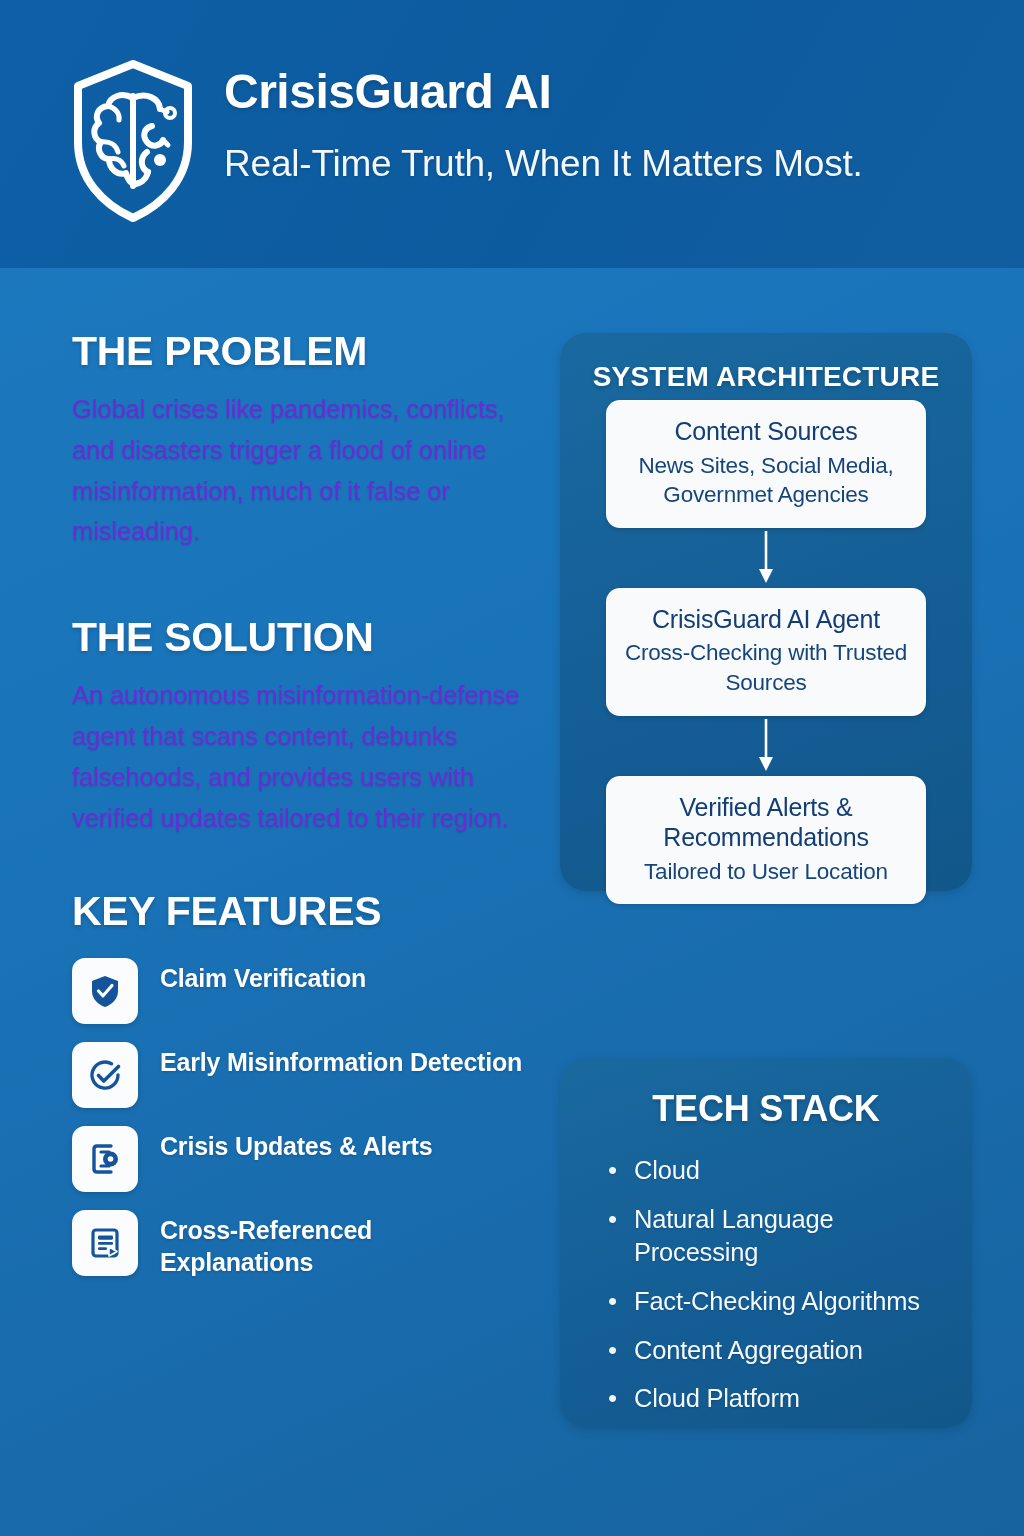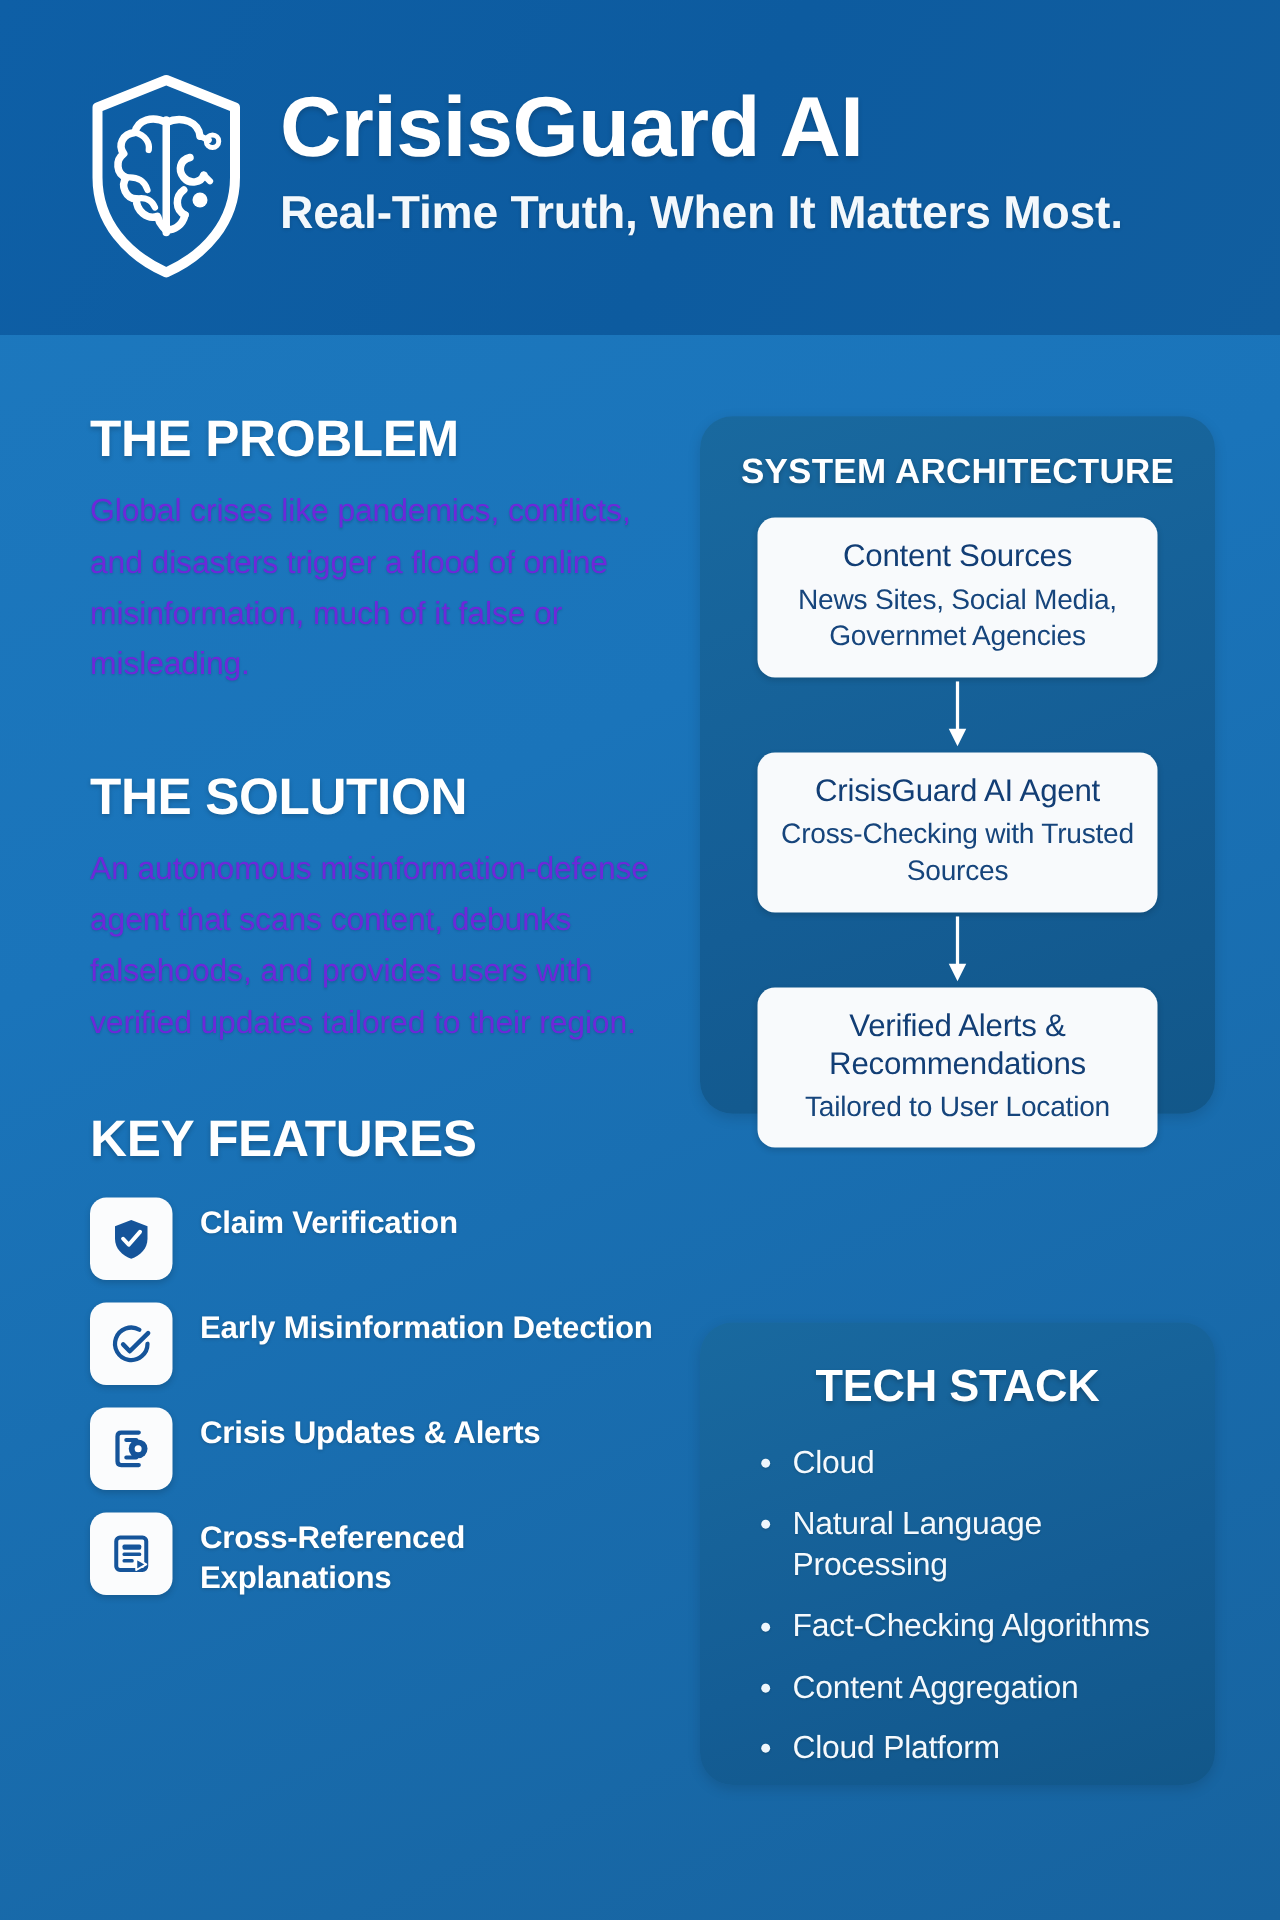--- a/index.html
+++ b/index.html
@@ -35,33 +35,33 @@
     flex: 0 0 138px;
     margin-top: 4px;
   }
 
   .brand-block {
     margin-left: 22px;
     padding-top: 16px;
   }
 
   .brand-title {
-    font-size: 68px;
+    font-size: 48px;
     font-weight: bold;
     letter-spacing: -0.5px;
     line-height: 1;
     color: #ffffff;
     text-shadow: 0 2px 4px rgba(0,0,0,0.18);
   }
 
   .brand-tagline {
     font-size: 37px;
-    font-weight: bold;
+    font-weight: normal;
     line-height: 1.1;
-    margin-top: 14px;
+    margin-top: 28px;
     color: #f3f8fc;
     text-shadow: 0 1px 3px rgba(0,0,0,0.18);
     letter-spacing: -0.2px;
   }
 
   
   .left-col {
     position: absolute;
     left: 72px;
     top: 330px;
@@ -144,21 +144,21 @@
     padding-top: 28px;
   }
 
   .panel-title.big {
     font-size: 36px;
     padding-top: 30px;
     letter-spacing: -0.2px;
   }
 
   
-  .flow { padding: 0 46px; margin-top: 21px; }
+  .flow { padding: 0 46px; margin-top: 7px; }
 
   .flow-box {
     background: #f8fafc;
     border-radius: 14px;
     padding: 16px 14px 18px;
     text-align: center;
     box-shadow: 0 2px 5px rgba(0,0,0,0.16);
   }
 
   .flow-title {

